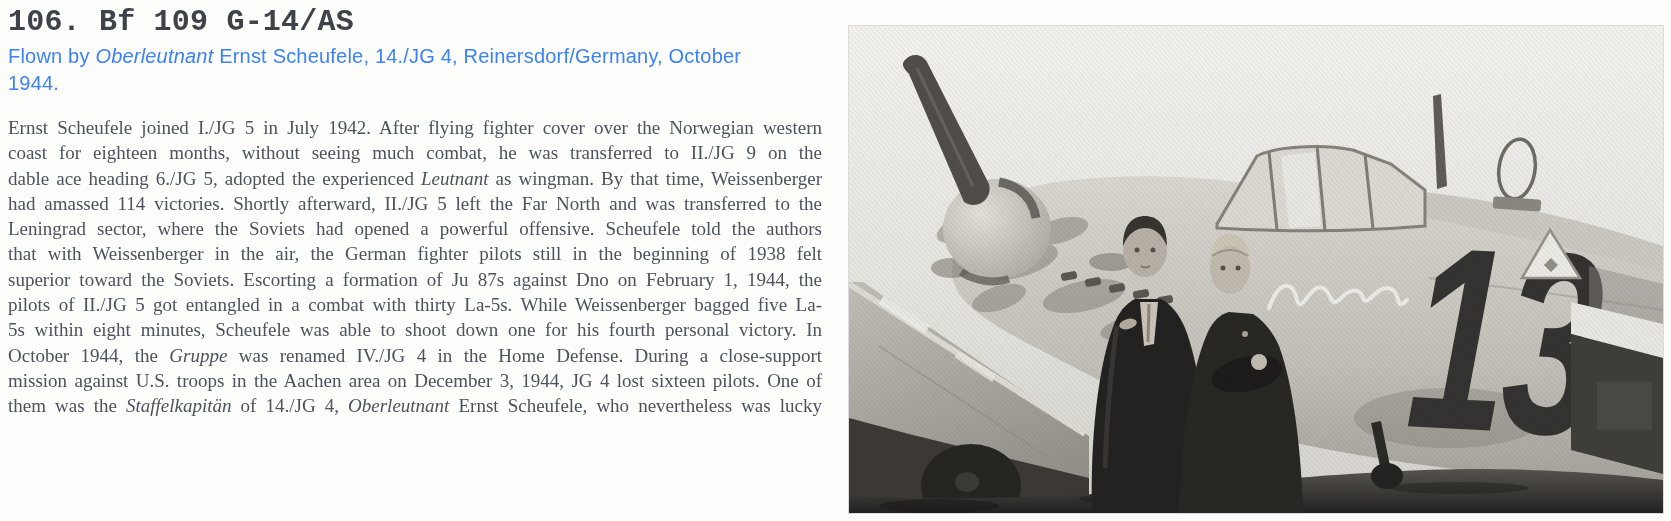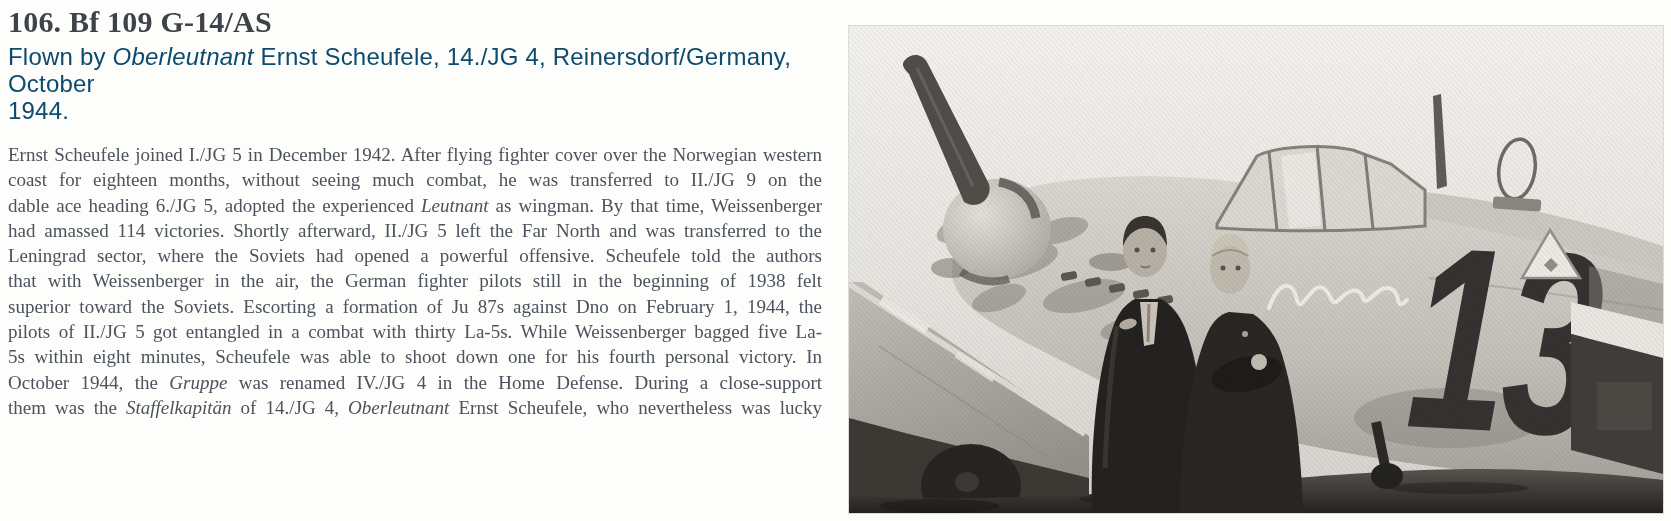--- a/index.html
+++ b/index.html
@@ -5,23 +5,23 @@
   html,body { margin:0; padding:0; background:#ffffff; }
   .page {
     position:relative; width:1671px; height:521px;
     background:#fdfdfc; overflow:hidden;
     font-family:"Liberation Sans", sans-serif;
   }
   .text-col { position:absolute; left:8px; top:5px; width:814px; }
   .title {
     margin:0; font-size:30px; font-weight:bold; color:#3e4349;
     letter-spacing:0.2px; line-height:34px;
-    font-family:Liberation Serif, serif;
-  }
-  .subtitle { margin:4px 0 10px 0; font-size:24px; line-height:27px; color:#0c4a6e; letter-spacing:0.2px; }
+    font-family:Liberation Mono, monospace;
+  }
+  .subtitle { margin:4px 0 10px 0; font-size:20px; line-height:27px; color:#3b82f6; letter-spacing:0.2px; }
   .subtitle em { font-style:italic; }
   .body-text {
     margin-top:18px; font-family:"Liberation Serif", serif;
     font-size:19px; line-height:25.3px; color:#4c535c;
   }
   .body-line { text-align:justify; text-align-last:justify; white-space:nowrap; }
   .body-line.last { text-align-last:left; }
   .body-line em { font-style:italic; }
   .photo-wrap {
     position:absolute; left:849px; top:26px; width:814px; height:487px;
@@ -38,30 +38,31 @@
 
 <div class="page">
 
   <div class="text-col">
     <h1 class="title">106. Bf 109 G-14/AS</h1>
     <div class="subtitle">
         <div class="sub-line"><span>Flown by </span><em>Oberleutnant</em><span> Ernst Scheufele, 14./JG 4, Reinersdorf/Germany, October</span></div>
         <div class="sub-line"><span>1944.</span></div>
       </div>
     <div class="body-text">
-        <div class="body-line"><span>Ernst Scheufele joined I./JG 5 in December 1942. After flying fighter cover over the Norwegian western</span></div>
+        <div class="body-line"><span>Ernst Scheufele joined I./JG 5 in July 1942. After flying fighter cover over the Norwegian western</span></div>
         <div class="body-line"><span>coast for eighteen months, without seeing much combat, he was transferred to II./JG 9 on the</span></div>
         <div class="body-line"><span>dable ace heading 6./JG 5, adopted the experienced </span><em>Leutnant</em><span> as wingman. By that time, Weissenberger</span></div>
         <div class="body-line"><span>had amassed 114 victories. Shortly afterward, II./JG 5 left the Far North and was transferred to the</span></div>
         <div class="body-line"><span>Leningrad sector, where the Soviets had opened a powerful offensive. Scheufele told the authors</span></div>
         <div class="body-line"><span>that with Weissenberger in the air, the German fighter pilots still in the beginning of 1938 felt</span></div>
         <div class="body-line"><span>superior toward the Soviets. Escorting a formation of Ju 87s against Dno on February 1, 1944, the</span></div>
         <div class="body-line"><span>pilots of II./JG 5 got entangled in a combat with thirty La-5s. While Weissenberger bagged five La-</span></div>
         <div class="body-line"><span>5s within eight minutes, Scheufele was able to shoot down one for his fourth personal victory. In</span></div>
         <div class="body-line"><span>October 1944, the </span><em>Gruppe</em><span> was renamed IV./JG 4 in the Home Defense. During a close-support</span></div>
+        <div class="body-line"><span>mission against U.S. troops in the Aachen area on December 3, 1944, JG 4 lost sixteen pilots. One of</span></div>
         <div class="body-line"><span>them was the </span><em>Staffelkapitän</em><span> of 14./JG 4, </span><em>Oberleutnant</em><span> Ernst Scheufele, who nevertheless was lucky</span></div>
       </div>
   </div>
 
   <div class="photo-wrap">
     <svg width="814" height="487" viewBox="0 0 814 487" xmlns="http://www.w3.org/2000/svg">
       <defs>
         <linearGradient id="skyGrad" x1="0" y1="0" x2="0" y2="1">
           <stop offset="0" stop-color="#f4f2ee"></stop>
           <stop offset="0.55" stop-color="#e6e4df"></stop>

